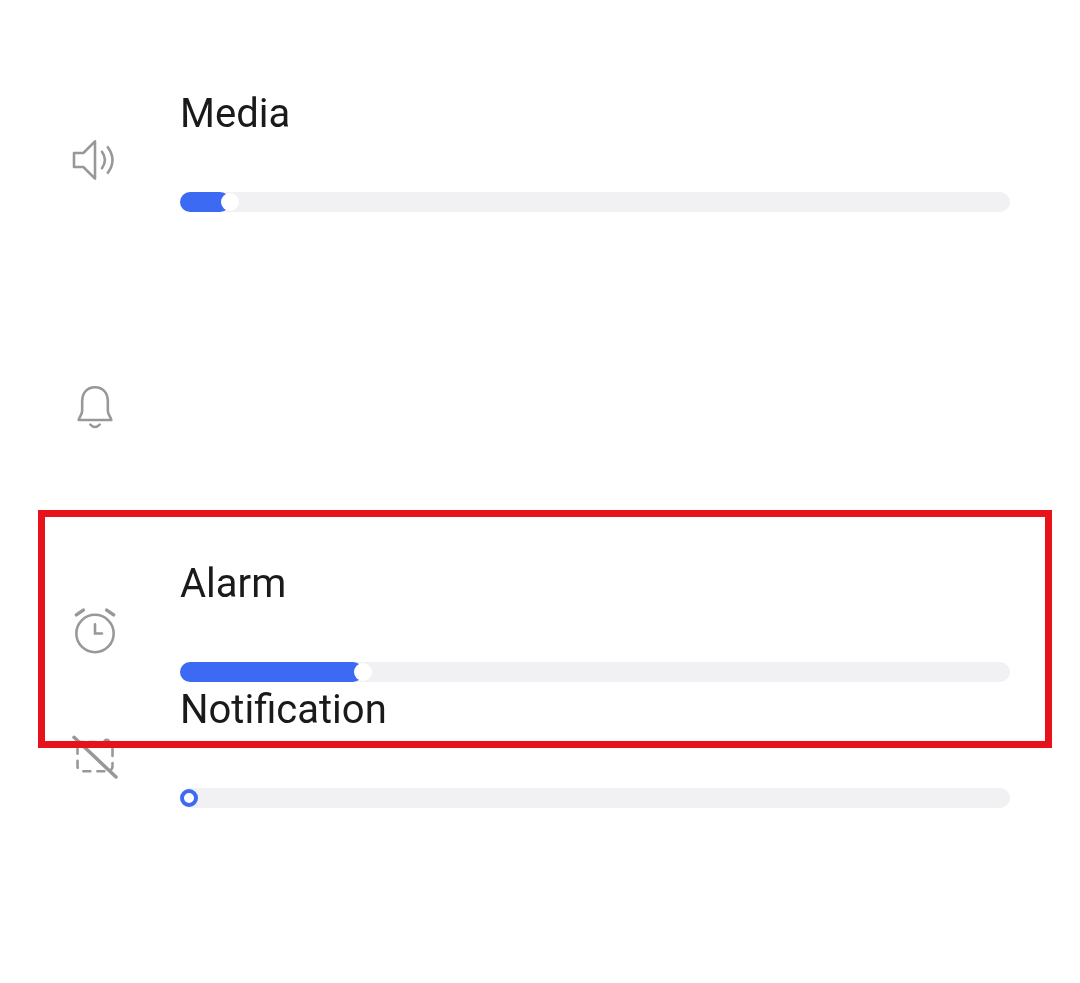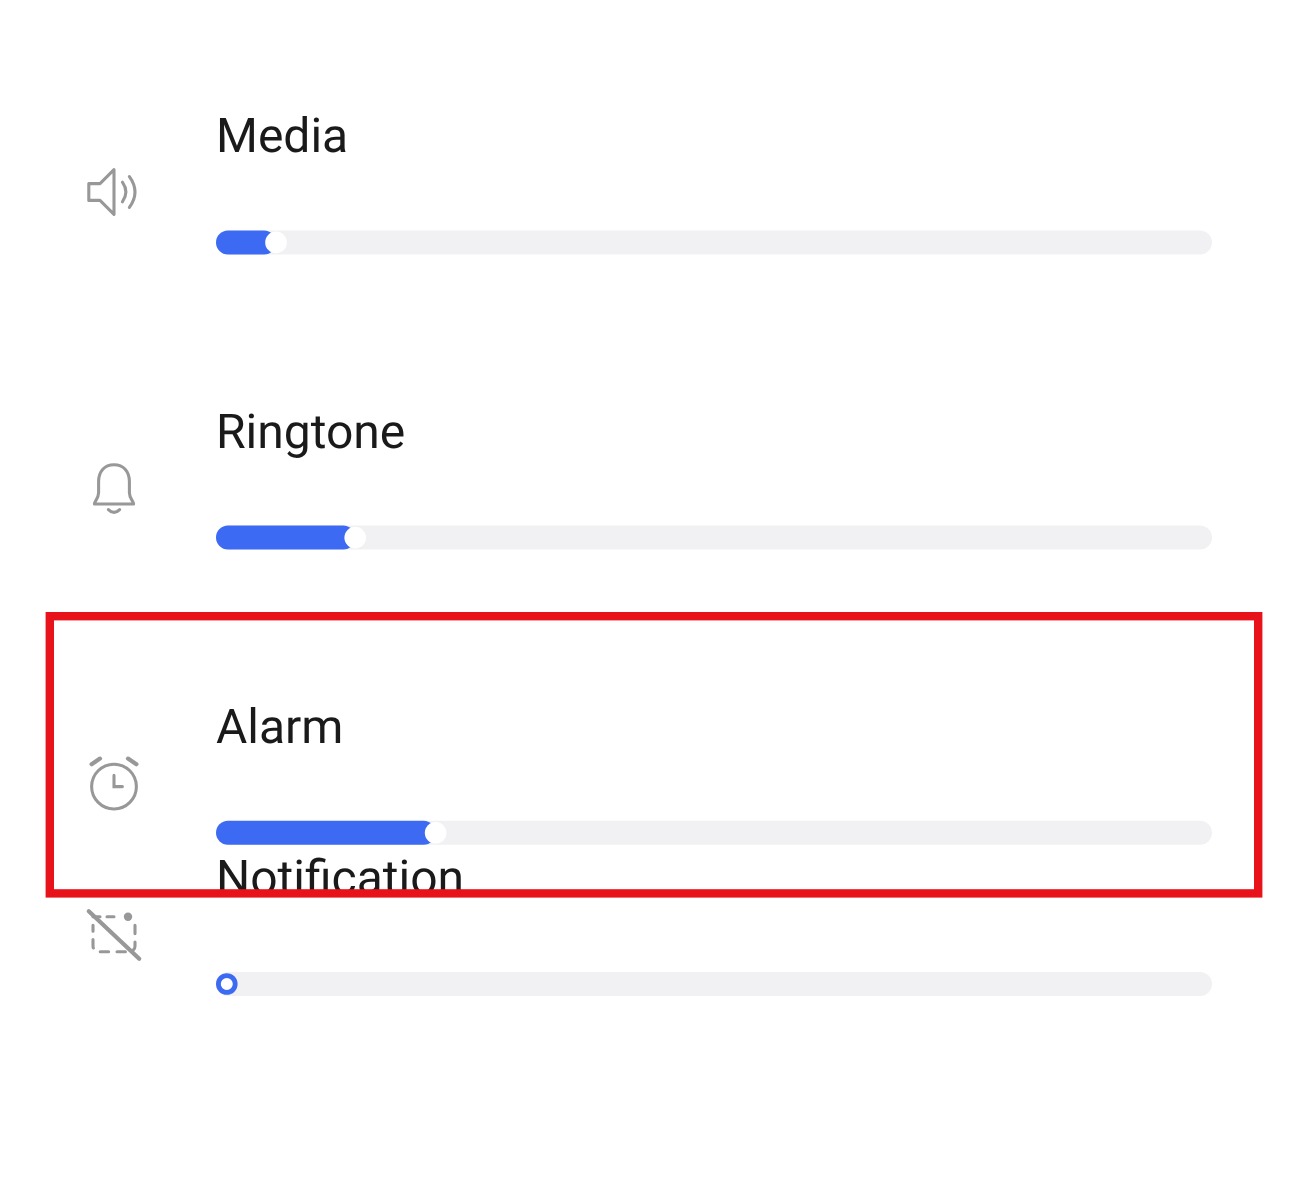--- a/index.html
+++ b/index.html
@@ -125,28 +125,20 @@
     </div>
   </div>
 
   <div class="volume-row">
     <div class="icon-wrapper">
       <svg viewBox="0 0 48 48">
         <path d="M24 8 C17 8 13 13 13 20 L13 28 C13 32 10 34 10 36 L38 36 C38 34 35 32 35 28 L35 20 C35 13 31 8 24 8 Z" stroke-linejoin="round"></path>
         <path d="M20 40 Q24 44 28 40" stroke-linecap="round"></path>
       </svg>
     </div>
-    <div class="content">
-      <div class="label">Ringtone</div>
-      <div class="slider">
-        <div class="slider-track"></div>
-        <div class="slider-fill" style="width:14%"></div>
-        <div class="slider-thumb" style="left:14%"></div>
-      </div>
-    </div>
   </div>
 
   <div class="volume-row" style="margin-bottom:0">
     <div class="icon-wrapper">
       <svg viewBox="0 0 48 48">
         <circle cx="24" cy="27" r="16"></circle>
         <path d="M24 19 L24 27 L30 27" stroke-linecap="round"></path>
         <path d="M8 11 L14 7" stroke-linecap="round" stroke-width="3"></path>
         <path d="M40 11 L34 7" stroke-linecap="round" stroke-width="3"></path>
       </svg>

